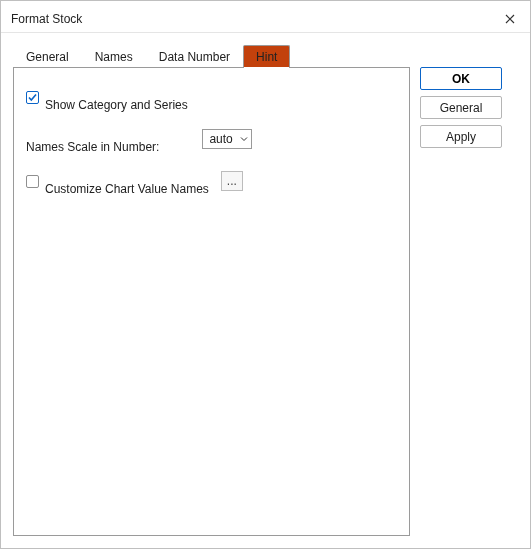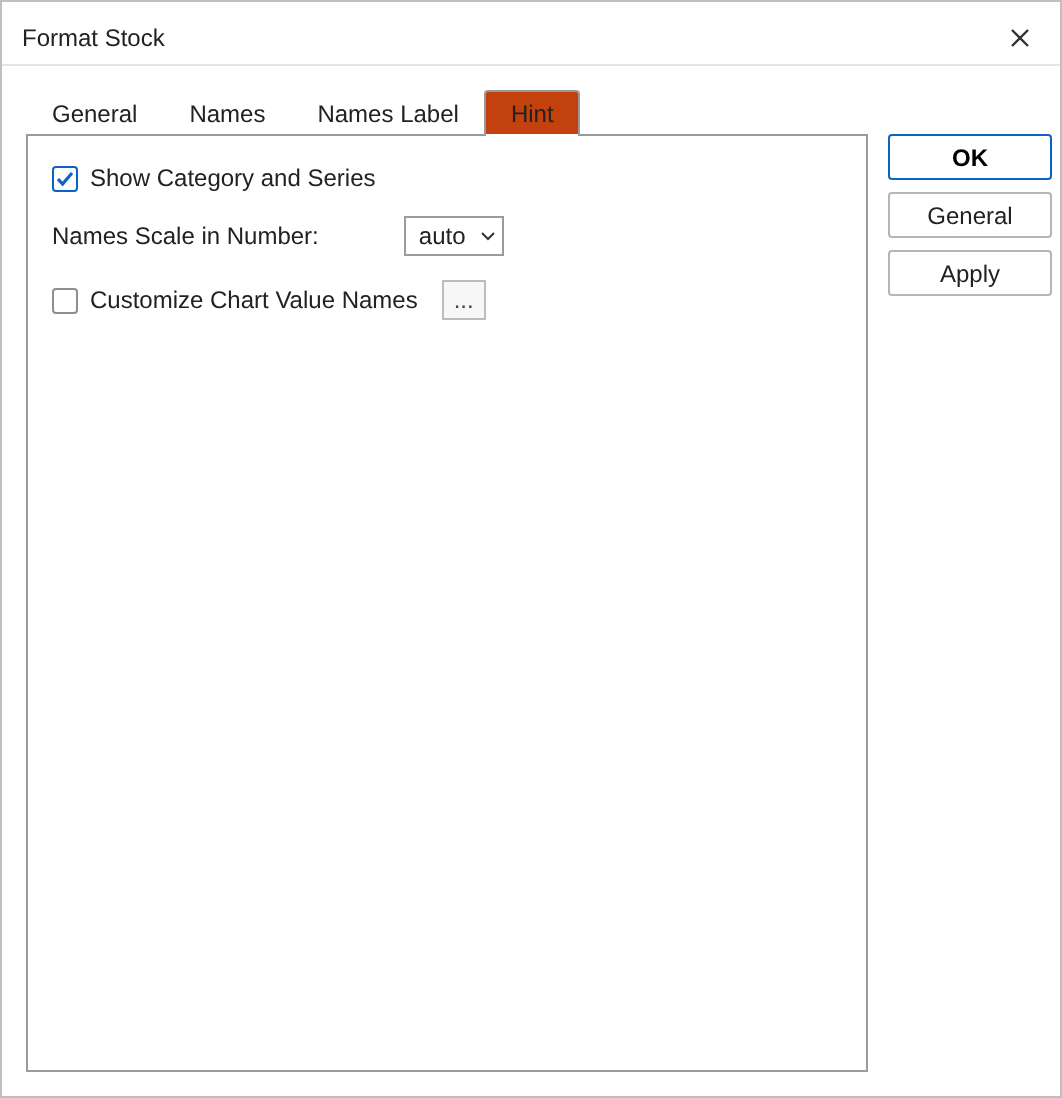--- a/index.html
+++ b/index.html
@@ -28,21 +28,21 @@
     height: 32px;
     display: flex;
     align-items: center;
     justify-content: center;
     cursor: pointer;
   }
   .close-btn svg { width: 10px; height: 10px; }
   .body-area {
     position: absolute;
     top: 32px; left: 0; right: 0; bottom: 0;
-    padding: 10px 4px 12px 12px;
+    padding: 10px 28px 12px 12px;
     display: flex;
     gap: 10px;
   }
   .tabs-col { flex: 1 1 auto; display: flex; flex-direction: column; }
   .tabbar {
     display: flex;
     align-items: flex-end;
     height: 24px;
     position: relative;
     z-index: 2;
@@ -85,21 +85,21 @@
     display: inline-flex;
     align-items: center; justify-content: center;
     background: #fff;
     cursor: pointer;
   }
   .checkbox.checked {
     border-color: #0a64c8;
   }
   .checkbox.checked svg { display: block; }
   .checkbox svg { display: none; width: 11px; height: 11px; }
-  .label { cursor: default; }
+  .label { cursor: default; margin-top: 16px; }
   .select {
     display: inline-flex; align-items: center;
     border: 1px solid #9a9a9a;
     height: 20px;
     padding: 0 3px 0 6px;
     min-width: 50px;
     background: #fff;
     cursor: pointer;
     gap: 6px;
     margin-left: 37px;
@@ -147,21 +147,21 @@
         <path d="M1 1 L9 9 M9 1 L1 9" stroke="#333" stroke-width="1.2" fill="none"></path>
       </svg>
   </div>
 </div>
 
 <div class="body-area">
   <div class="tabs-col">
     <div class="tabbar">
       <div class="tab"><span>General</span></div>
       <div class="tab"><span>Names</span></div>
-      <div class="tab"><span>Names Label</span></div>
+      <div class="tab"><span>Data Number</span></div>
       <div class="tab active"><span>Hint</span></div>
     </div>
     <div class="panel">
       <div class="row">
         <span class="checkbox checked">
           <svg viewBox="0 0 11 11">
               <path d="M2 5.5 L4.3 8 L9 2.5" stroke="#0a64c8" stroke-width="1.6" fill="none"></path>
             </svg>
         </span>
         <span class="label">Show Category and Series</span>

